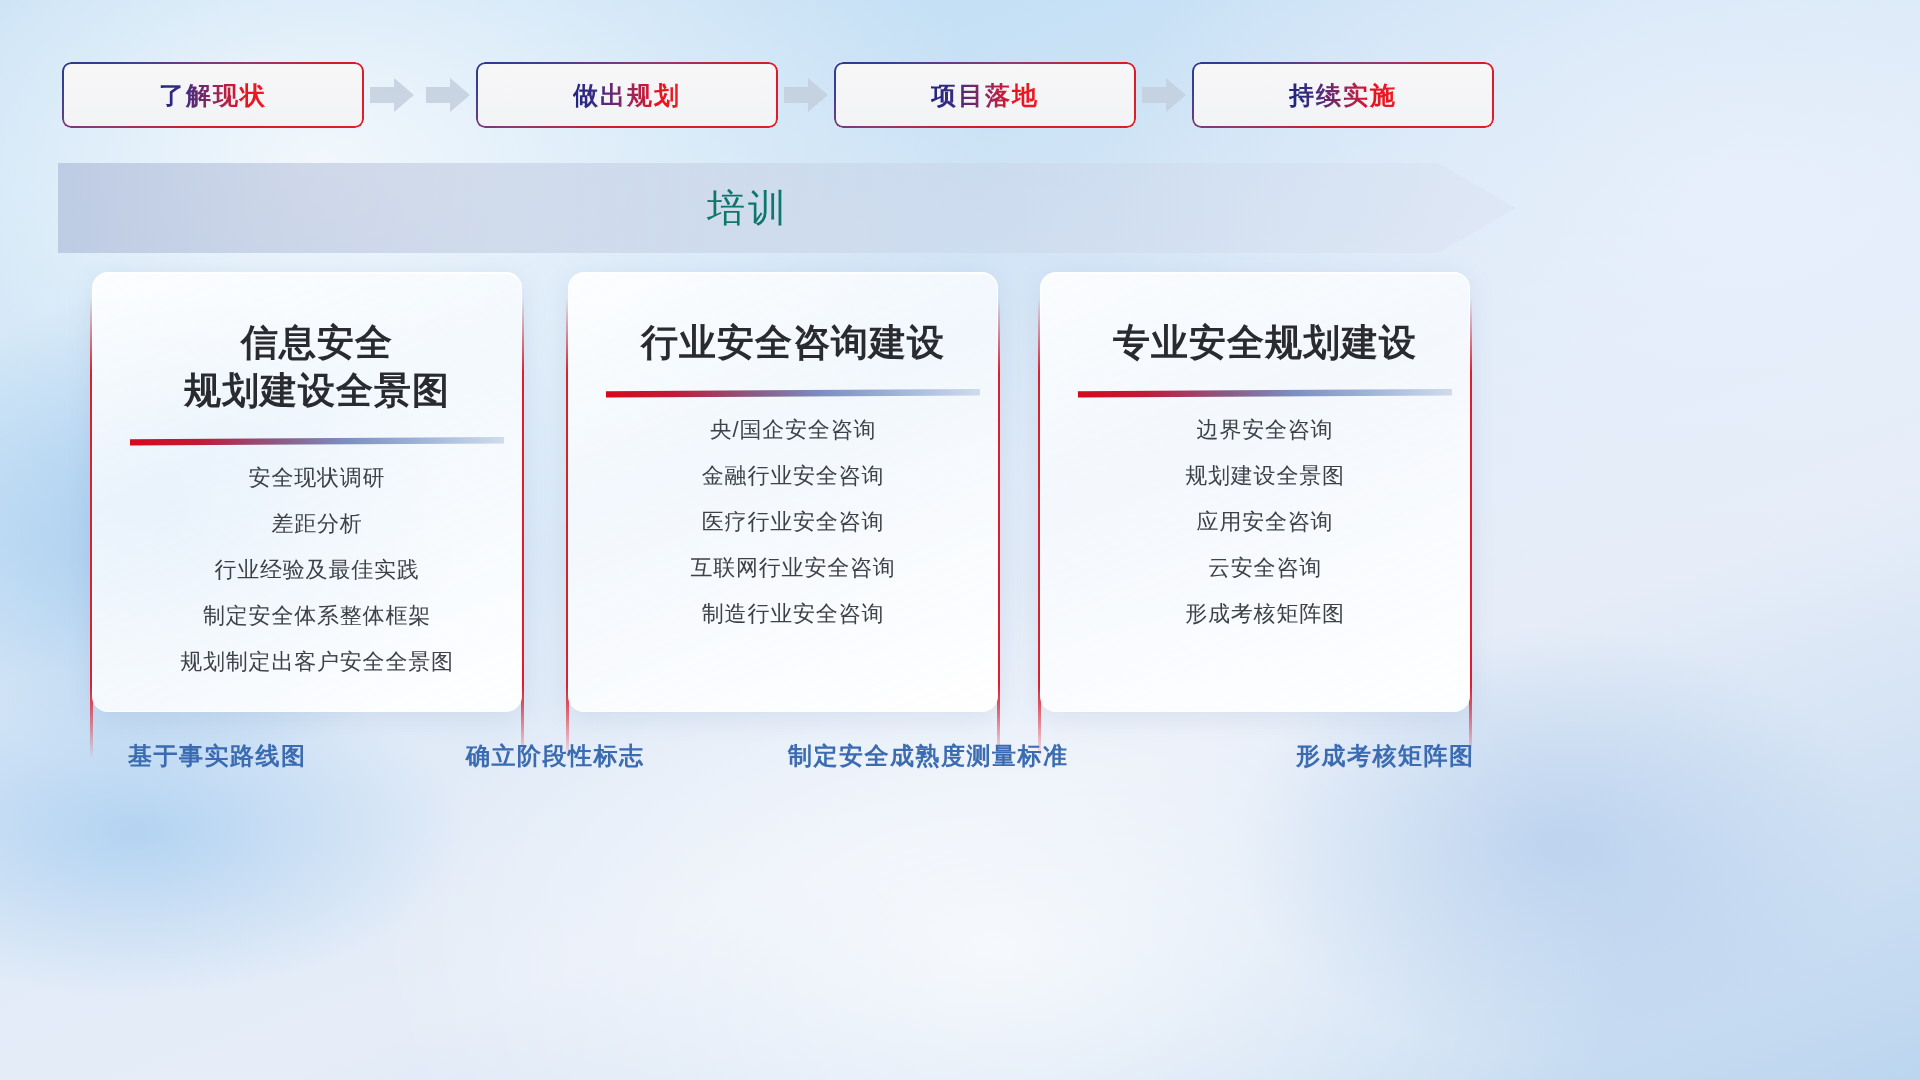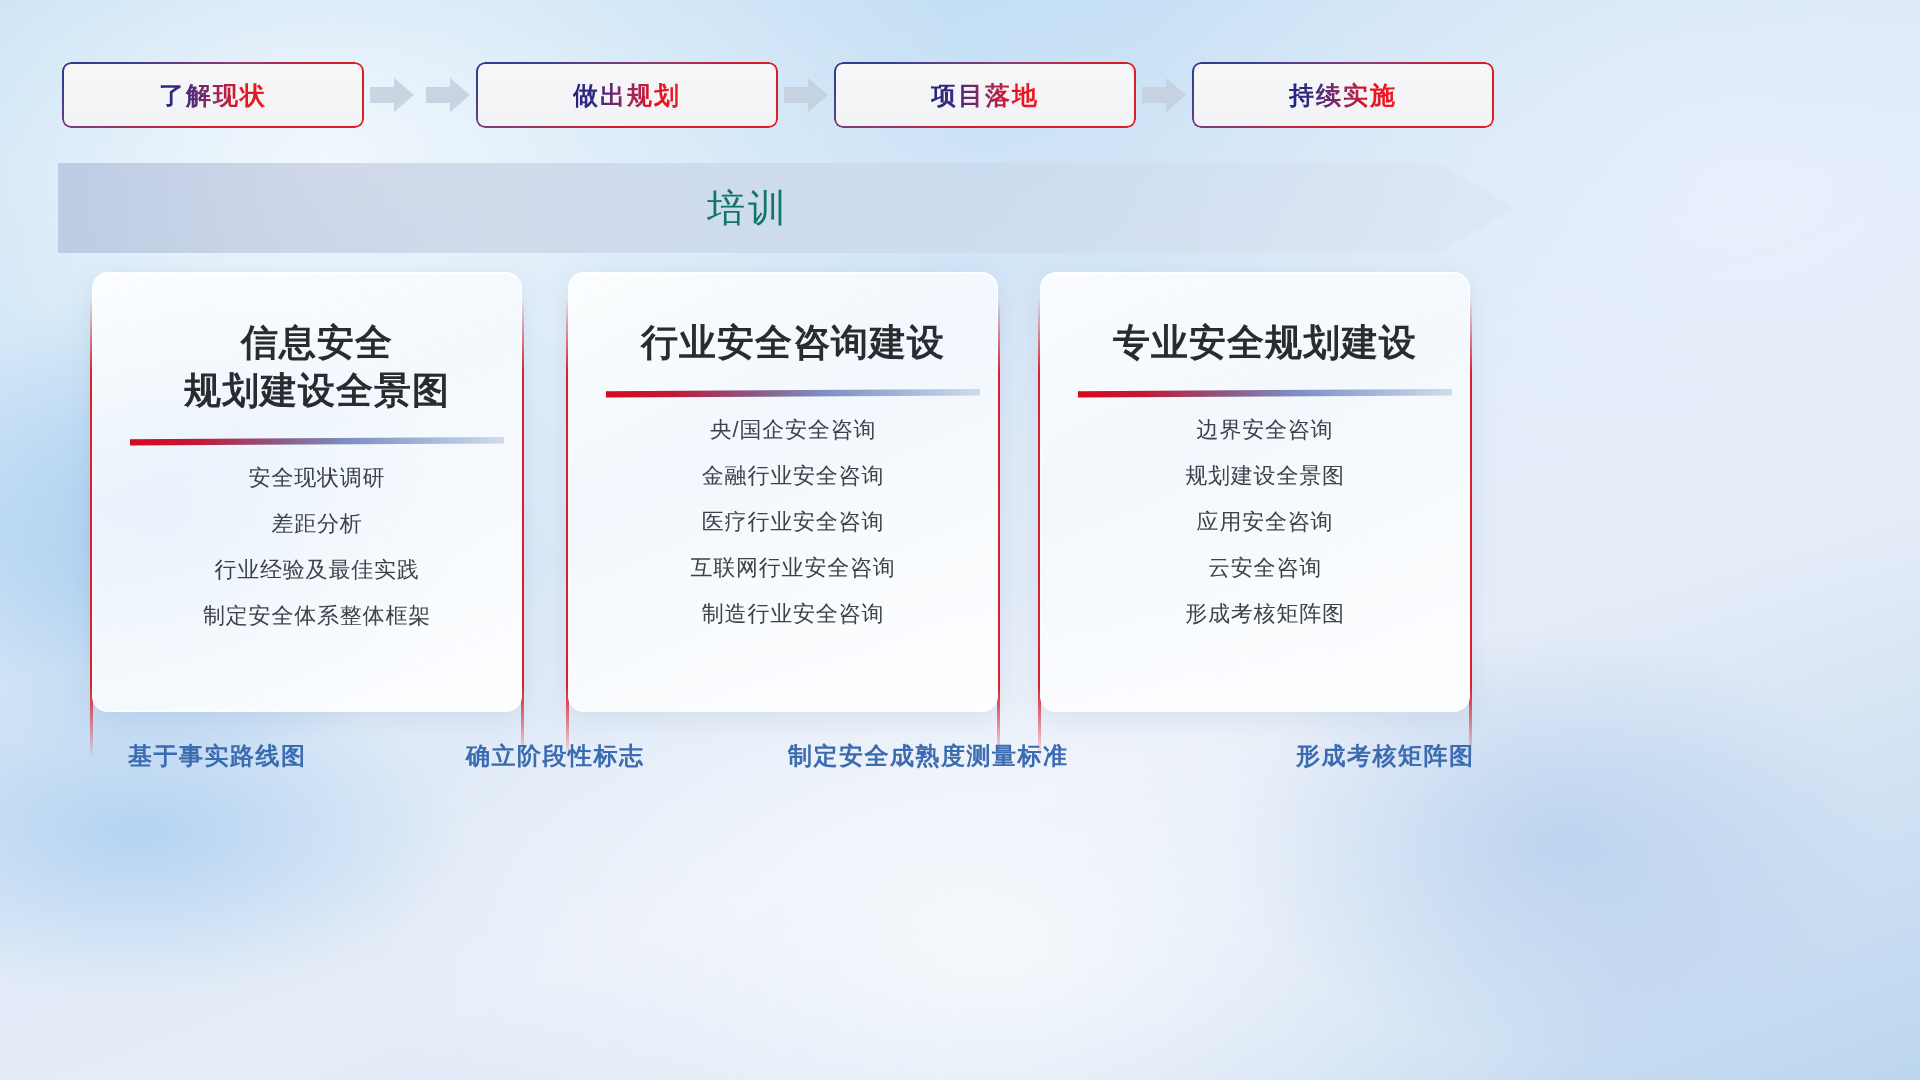--- a/index.html
+++ b/index.html
@@ -234,20 +234,21 @@
               </linearGradient>
             </defs>
             <path d="M0,2.2 L374,0 L374,6.4 L0,8.6 Z" fill="url(#rg0)"></path>
           </svg>
         </div>
         <ul class="card-list">
           <li>安全现状调研</li>
           <li>差距分析</li>
           <li>行业经验及最佳实践</li>
           <li>制定安全体系整体框架</li>
+          <li>规划制定出客户安全全景图</li>
         </ul>
       </div>
     </div>
     <div class="card" style="left: 568px; width: 430px;">
       <div class="card-edge left"></div>
       <div class="card-edge right"></div>
       <div class="card-inner">
         <div class="card-title">行业安全咨询建设</div>
         <div class="card-rule">
           <svg width="374" height="9" viewBox="0 0 374 9" preserveAspectRatio="none">

